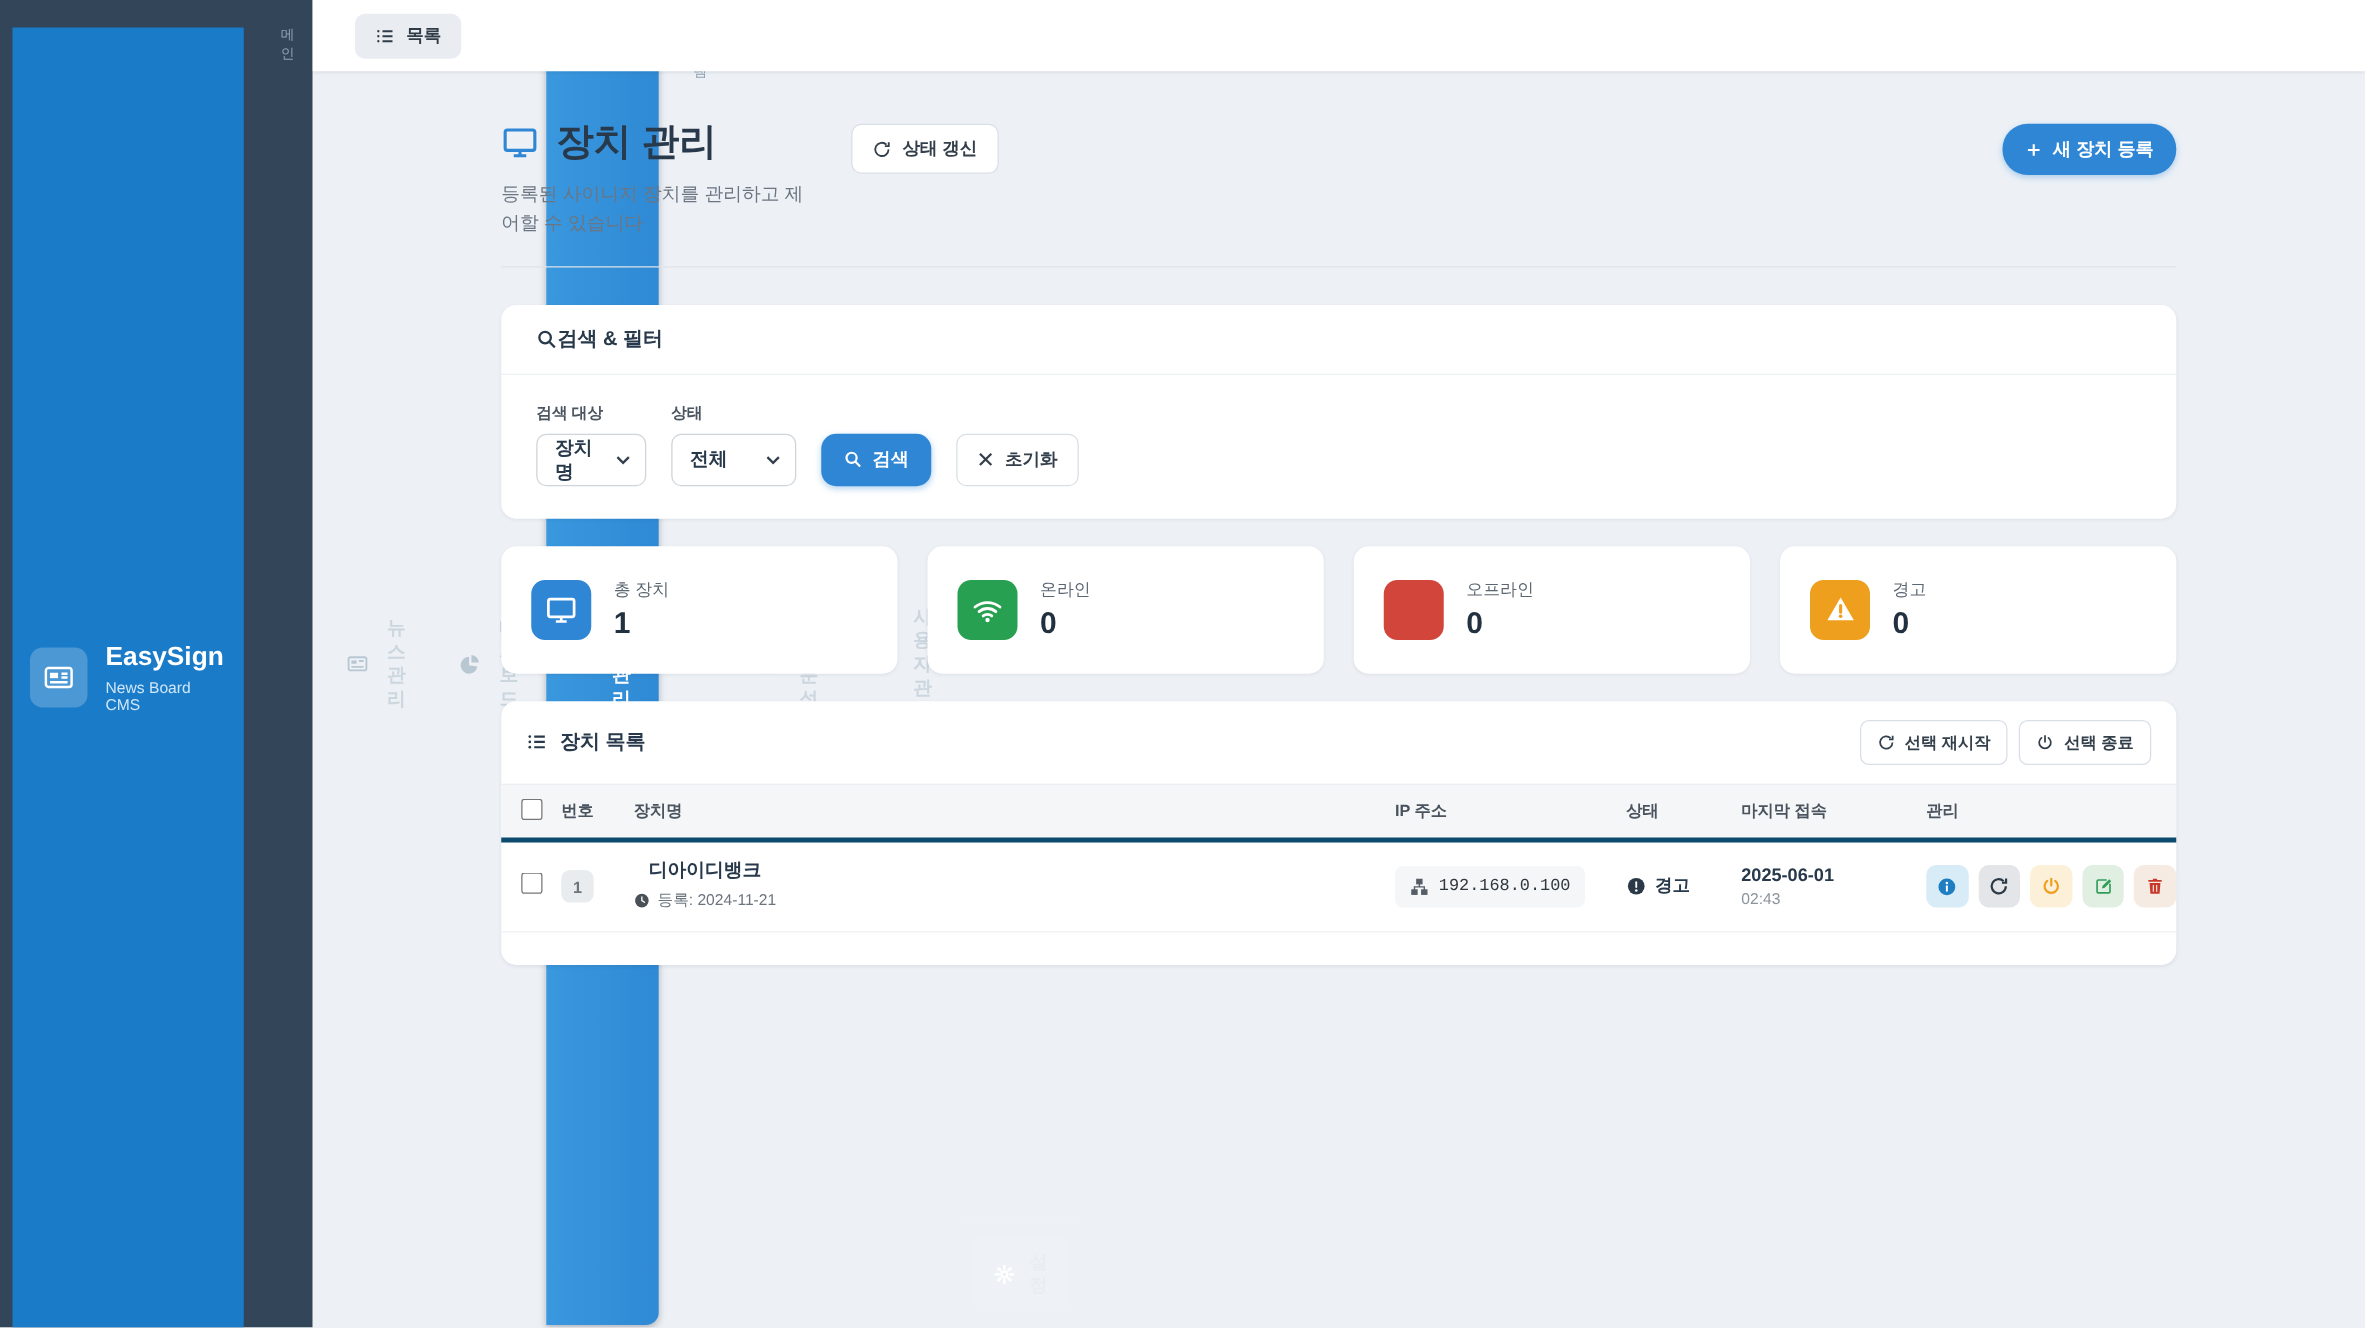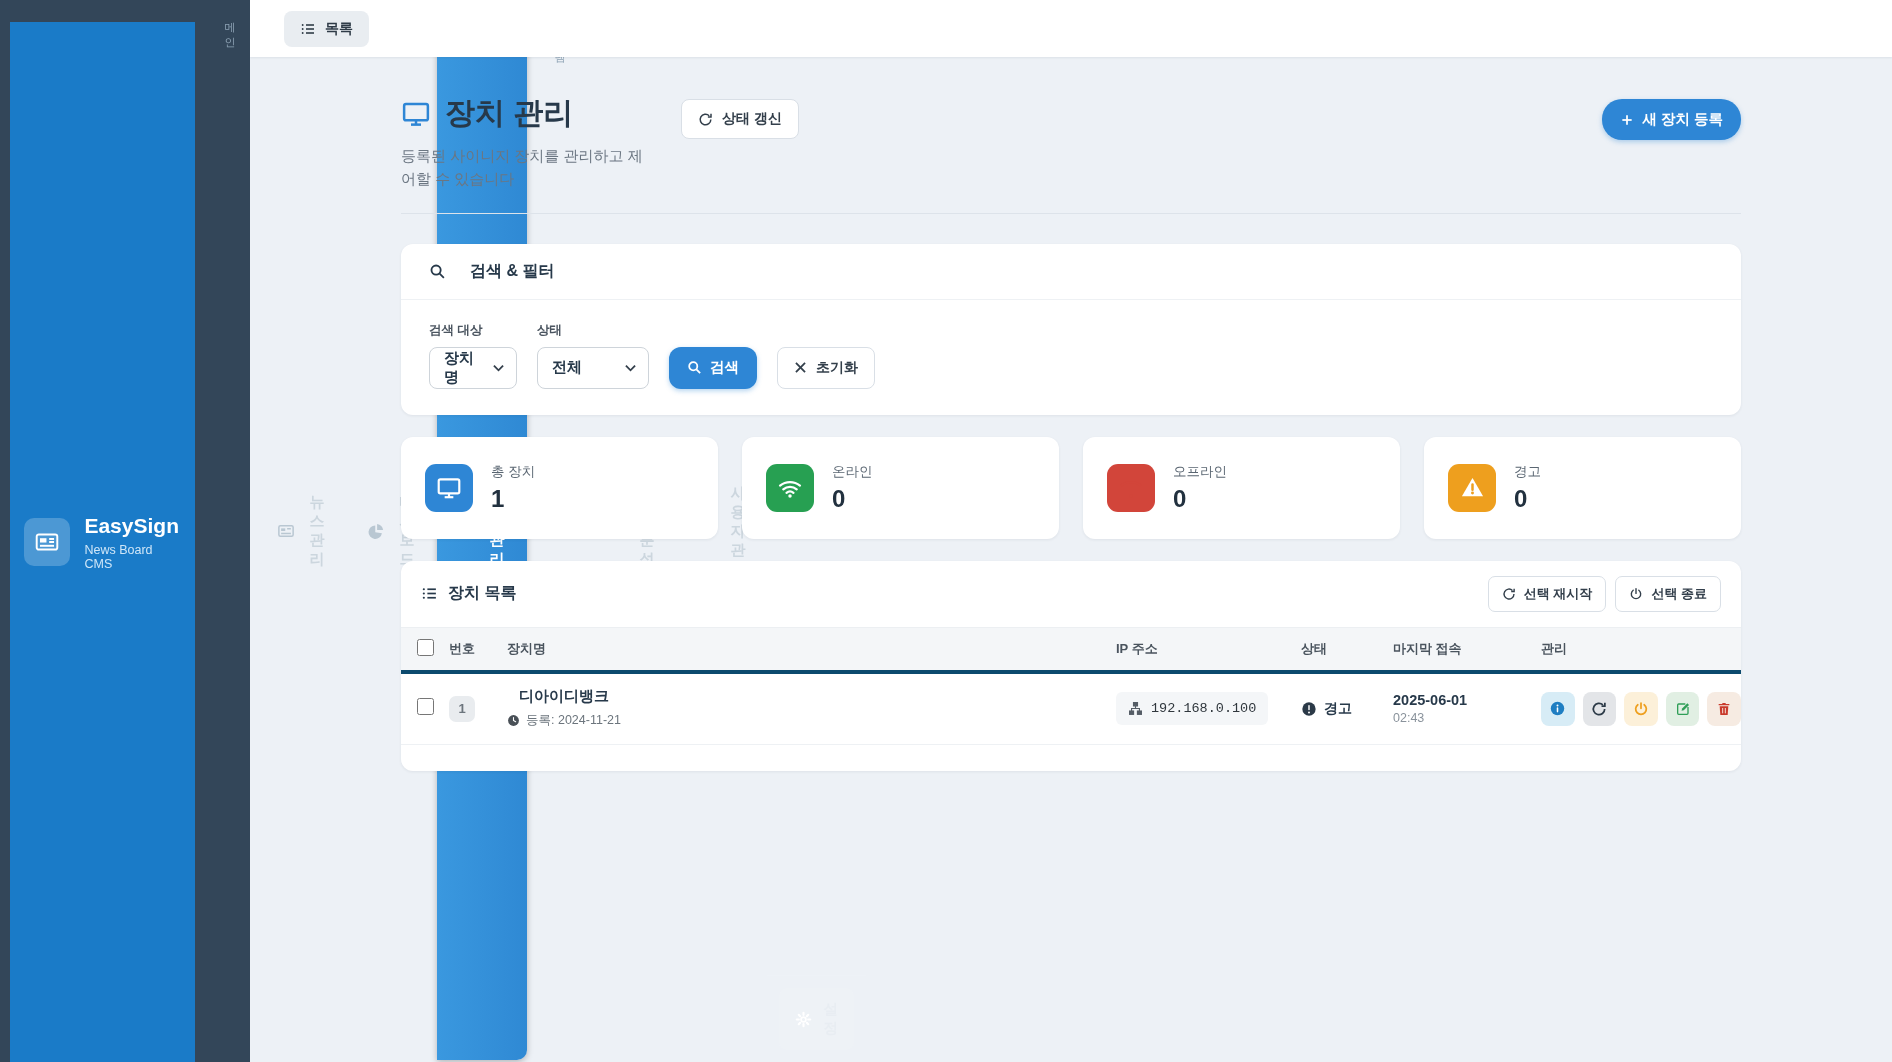--- a/index.html
+++ b/index.html
@@ -39,26 +39,26 @@
   .ph-refresh { margin-left:30px; margin-top:6px; }
   .btn-primary { display:flex; align-items:center; gap:8px; background:#2e86d5; border:none; border-radius:20px; padding:11px 18px; font-size:14.5px; font-weight:bold; color:#fff; cursor:pointer; font-family:inherit; box-shadow:0 2px 5px rgba(46,134,213,.35); }
   .ph-add { margin-left:auto; margin-top:6px; }
   .head-divider { height:1px; background:#dde3ea; margin-top:22px; }
 
   
   .card { background:#fff; border-radius:12px; box-shadow:0 1px 3px rgba(25,40,60,.07); }
 
   
   .filter-card { margin-top:30px; }
-  .fc-head { display:flex; align-items:center; gap:24px; padding:17px 28px; border-bottom:1px solid #eef1f4; font-size:16px; font-weight:bold; color:#27394a; }
+  .fc-head { display:flex; align-items:center; gap:0; padding:17px 28px; border-bottom:1px solid #eef1f4; font-size:16px; font-weight:bold; color:#27394a; }
   .fc-body { padding:22px 28px 26px 28px; display:flex; align-items:flex-end; gap:20px; }
   .field label { display:block; font-size:12.5px; color:#4b5560; margin-bottom:8px; font-weight:bold; }
   .selectbox { position:relative; display:flex; align-items:center; justify-content:space-between; gap:10px; height:42px; border:1px solid #ced4da; border-radius:8px; padding:0 12px 0 14px; font-size:15px; font-weight:bold; color:#27394a; background:#fff; cursor:pointer; }
   .sel-target { width:88px; }
-  .sel-status { width:112px; }
+  .sel-status { width:100px; }
   .field-keyword { flex:1; }
   .text-input { width:100%; height:42px; border:1px solid #ced4da; border-radius:8px; padding:0 14px; font-size:14.5px; color:#27394a; font-family:inherit; }
   .text-input::placeholder { color:#9aa5b0; }
   .btn-search { height:42px; padding:0 18px; border-radius:12px; }
   .btn-reset { height:42px; padding:0 16px; border-radius:8px; color:#333f4b; }
 
   
   .stats-row { display:flex; gap:24px; margin-top:22px; }
   .stat-card { flex:1; display:flex; align-items:center; gap:18px; padding:26px 24px; }
   .stat-ic { width:48px; height:48px; border-radius:11px; display:flex; align-items:center; justify-content:center; color:#fff; }

